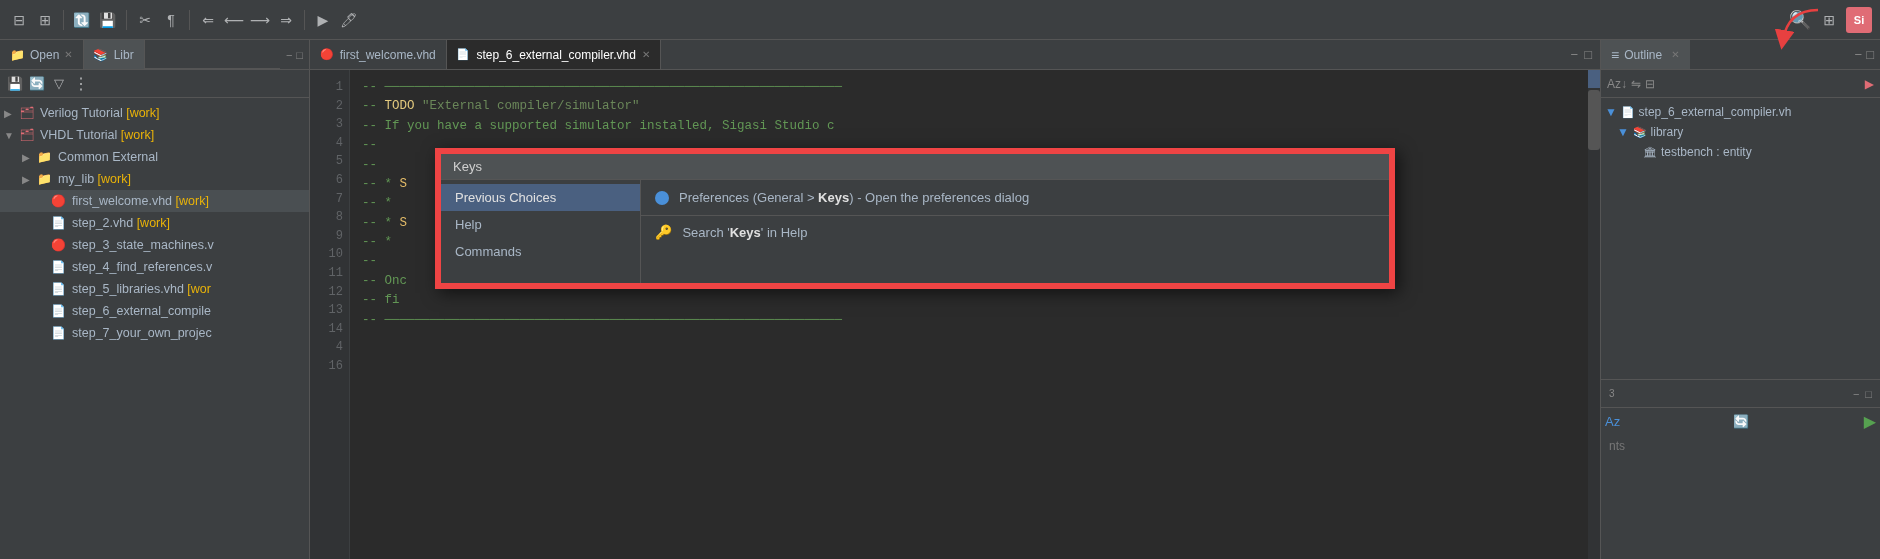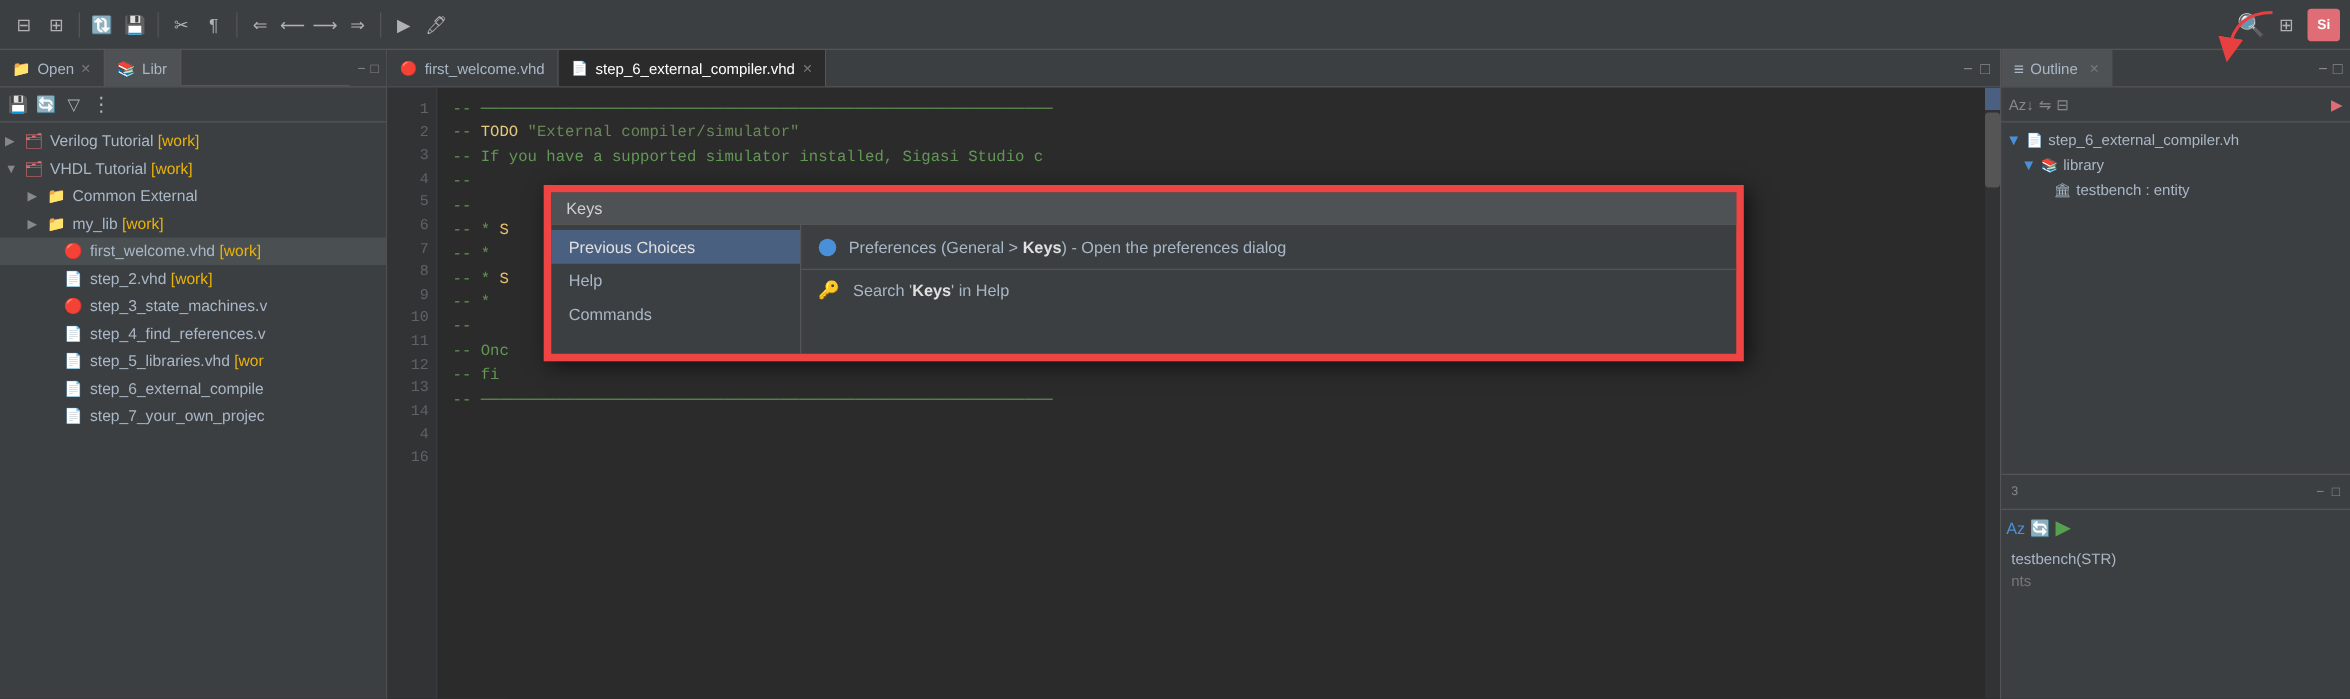--- a/index.html
+++ b/index.html
@@ -619,26 +619,25 @@
     </div>
 
     <div style="border-top:1px solid #555;height:180px;background:#3c3f41;display:flex;flex-direction:column;">
       <div style="display:flex;align-items:center;height:28px;border-bottom:1px solid #555;padding:0 8px;">
         <span style="font-size:10px;color:#888;">3</span>
         <div style="flex:1;"></div>
         <span style="font-size:11px;color:#888;margin-right:6px;">−</span>
         <span style="font-size:11px;color:#888;">□</span>
       </div>
       <div style="flex:1;display:flex;flex-direction:column;overflow:hidden;padding:4px;">
-        <div style="display:flex;align-items:center;gap:4px;margin-bottom:6px;">
+        <div style="display:flex;align-items:center;gap:4px;margin-bottom:6px;justify-content:space-between;">
           <span style="font-size:13px;color:#4a90d9;">Az</span>
           <span style="font-size:13px;color:#888;">🔄</span>
           <span style="font-size:16px;color:#56a150;">▶</span>
         </div>
-        <div style="font-size:12px;color:#a9b7c6;padding:2px 4px;">testbench(STR)</div>
         <div style="font-size:12px;color:#777;padding:2px 4px;">nts</div>
       </div>
     </div>
   </div>
 </div>
 
 <div class="popup-overlay">
   <div class="popup-container">
     <div class="popup-header">
       <span>Keys</span>

